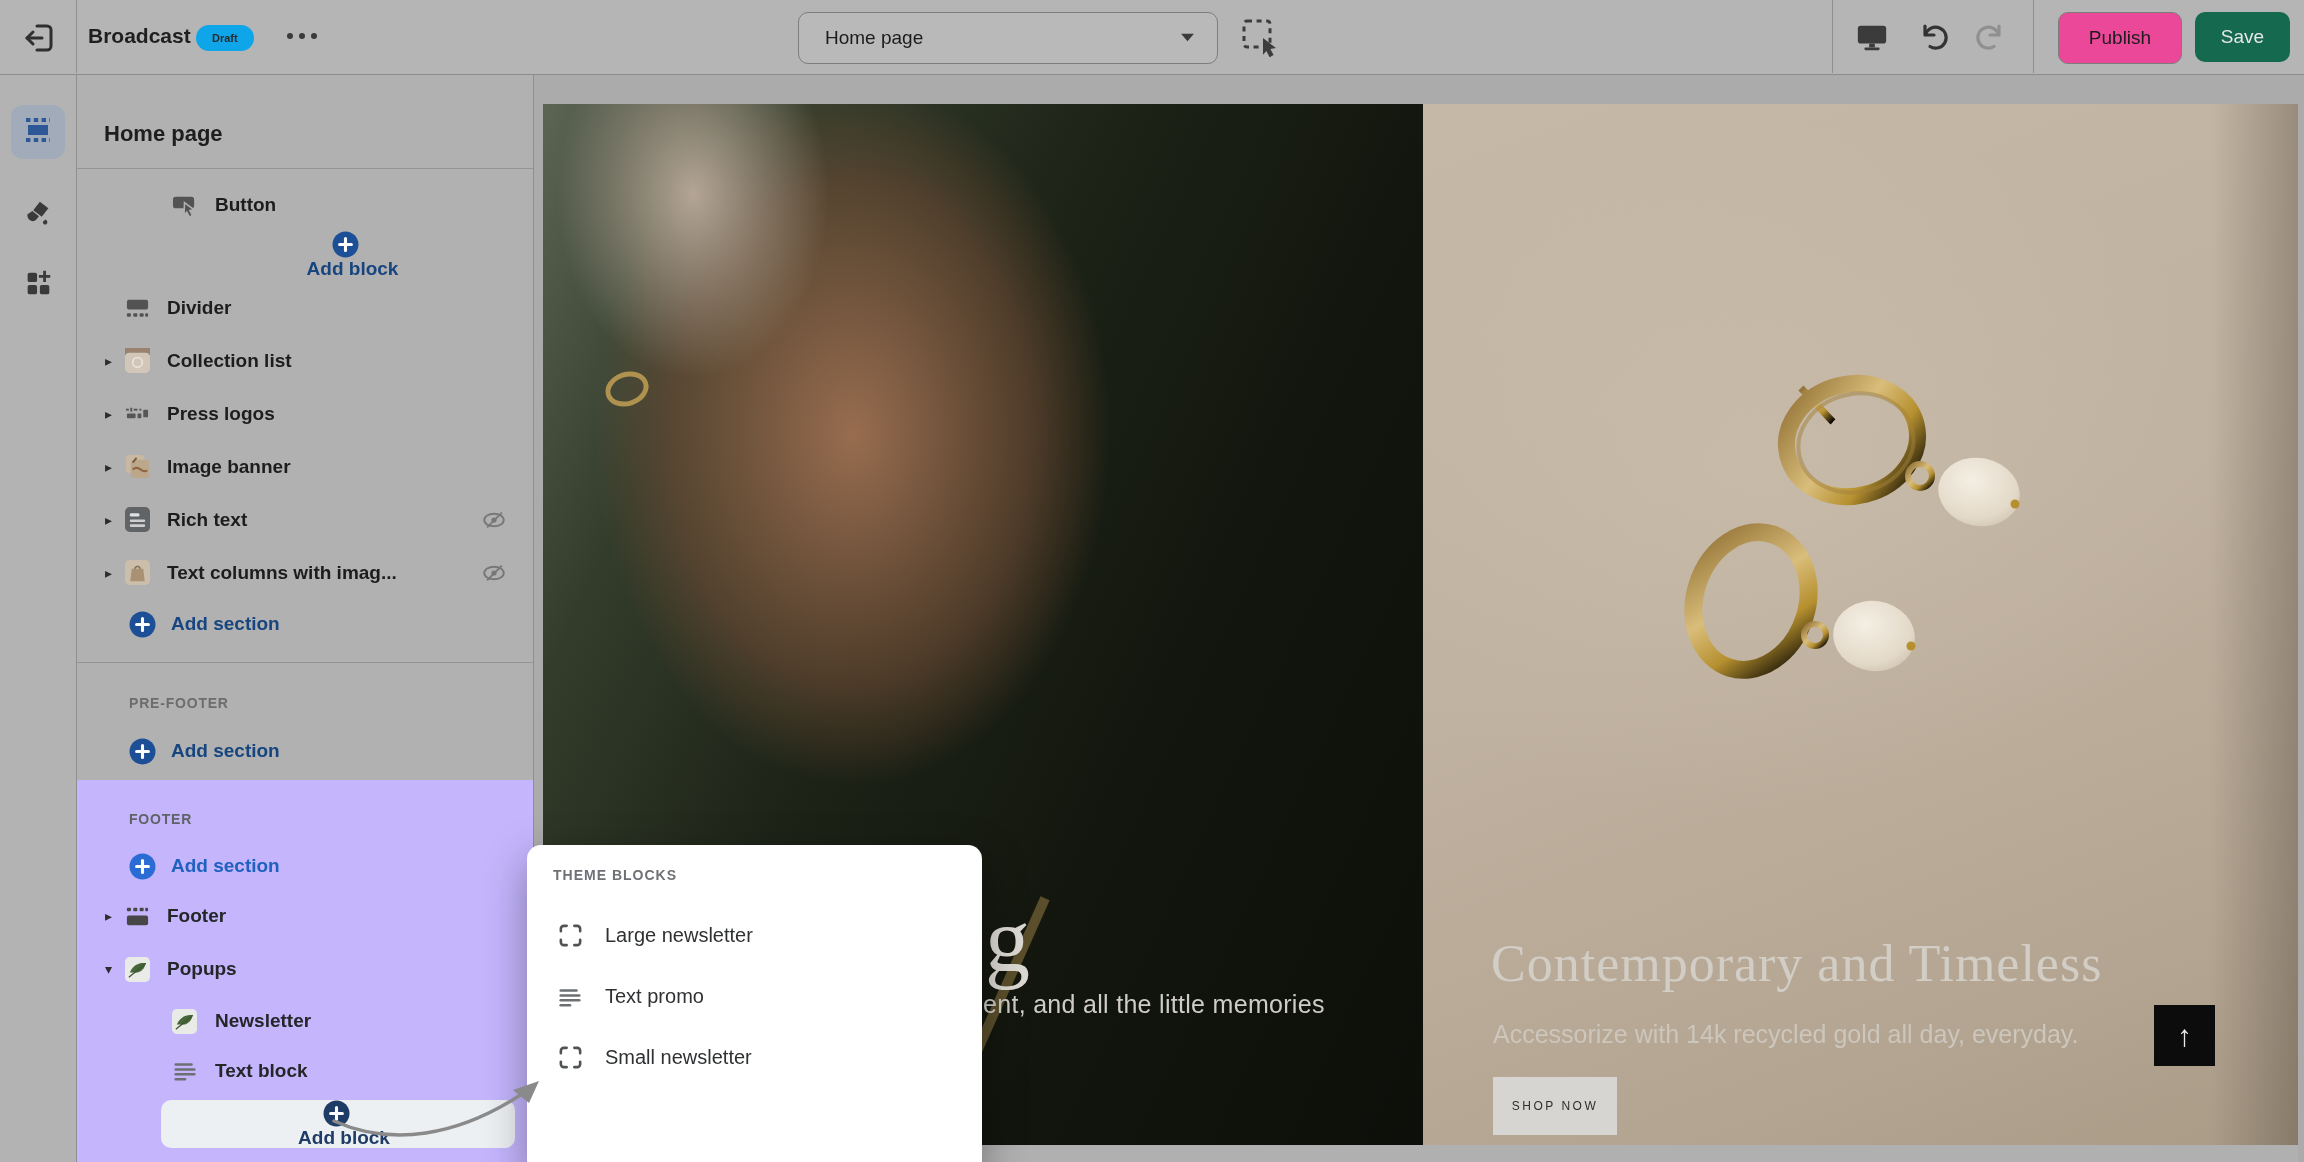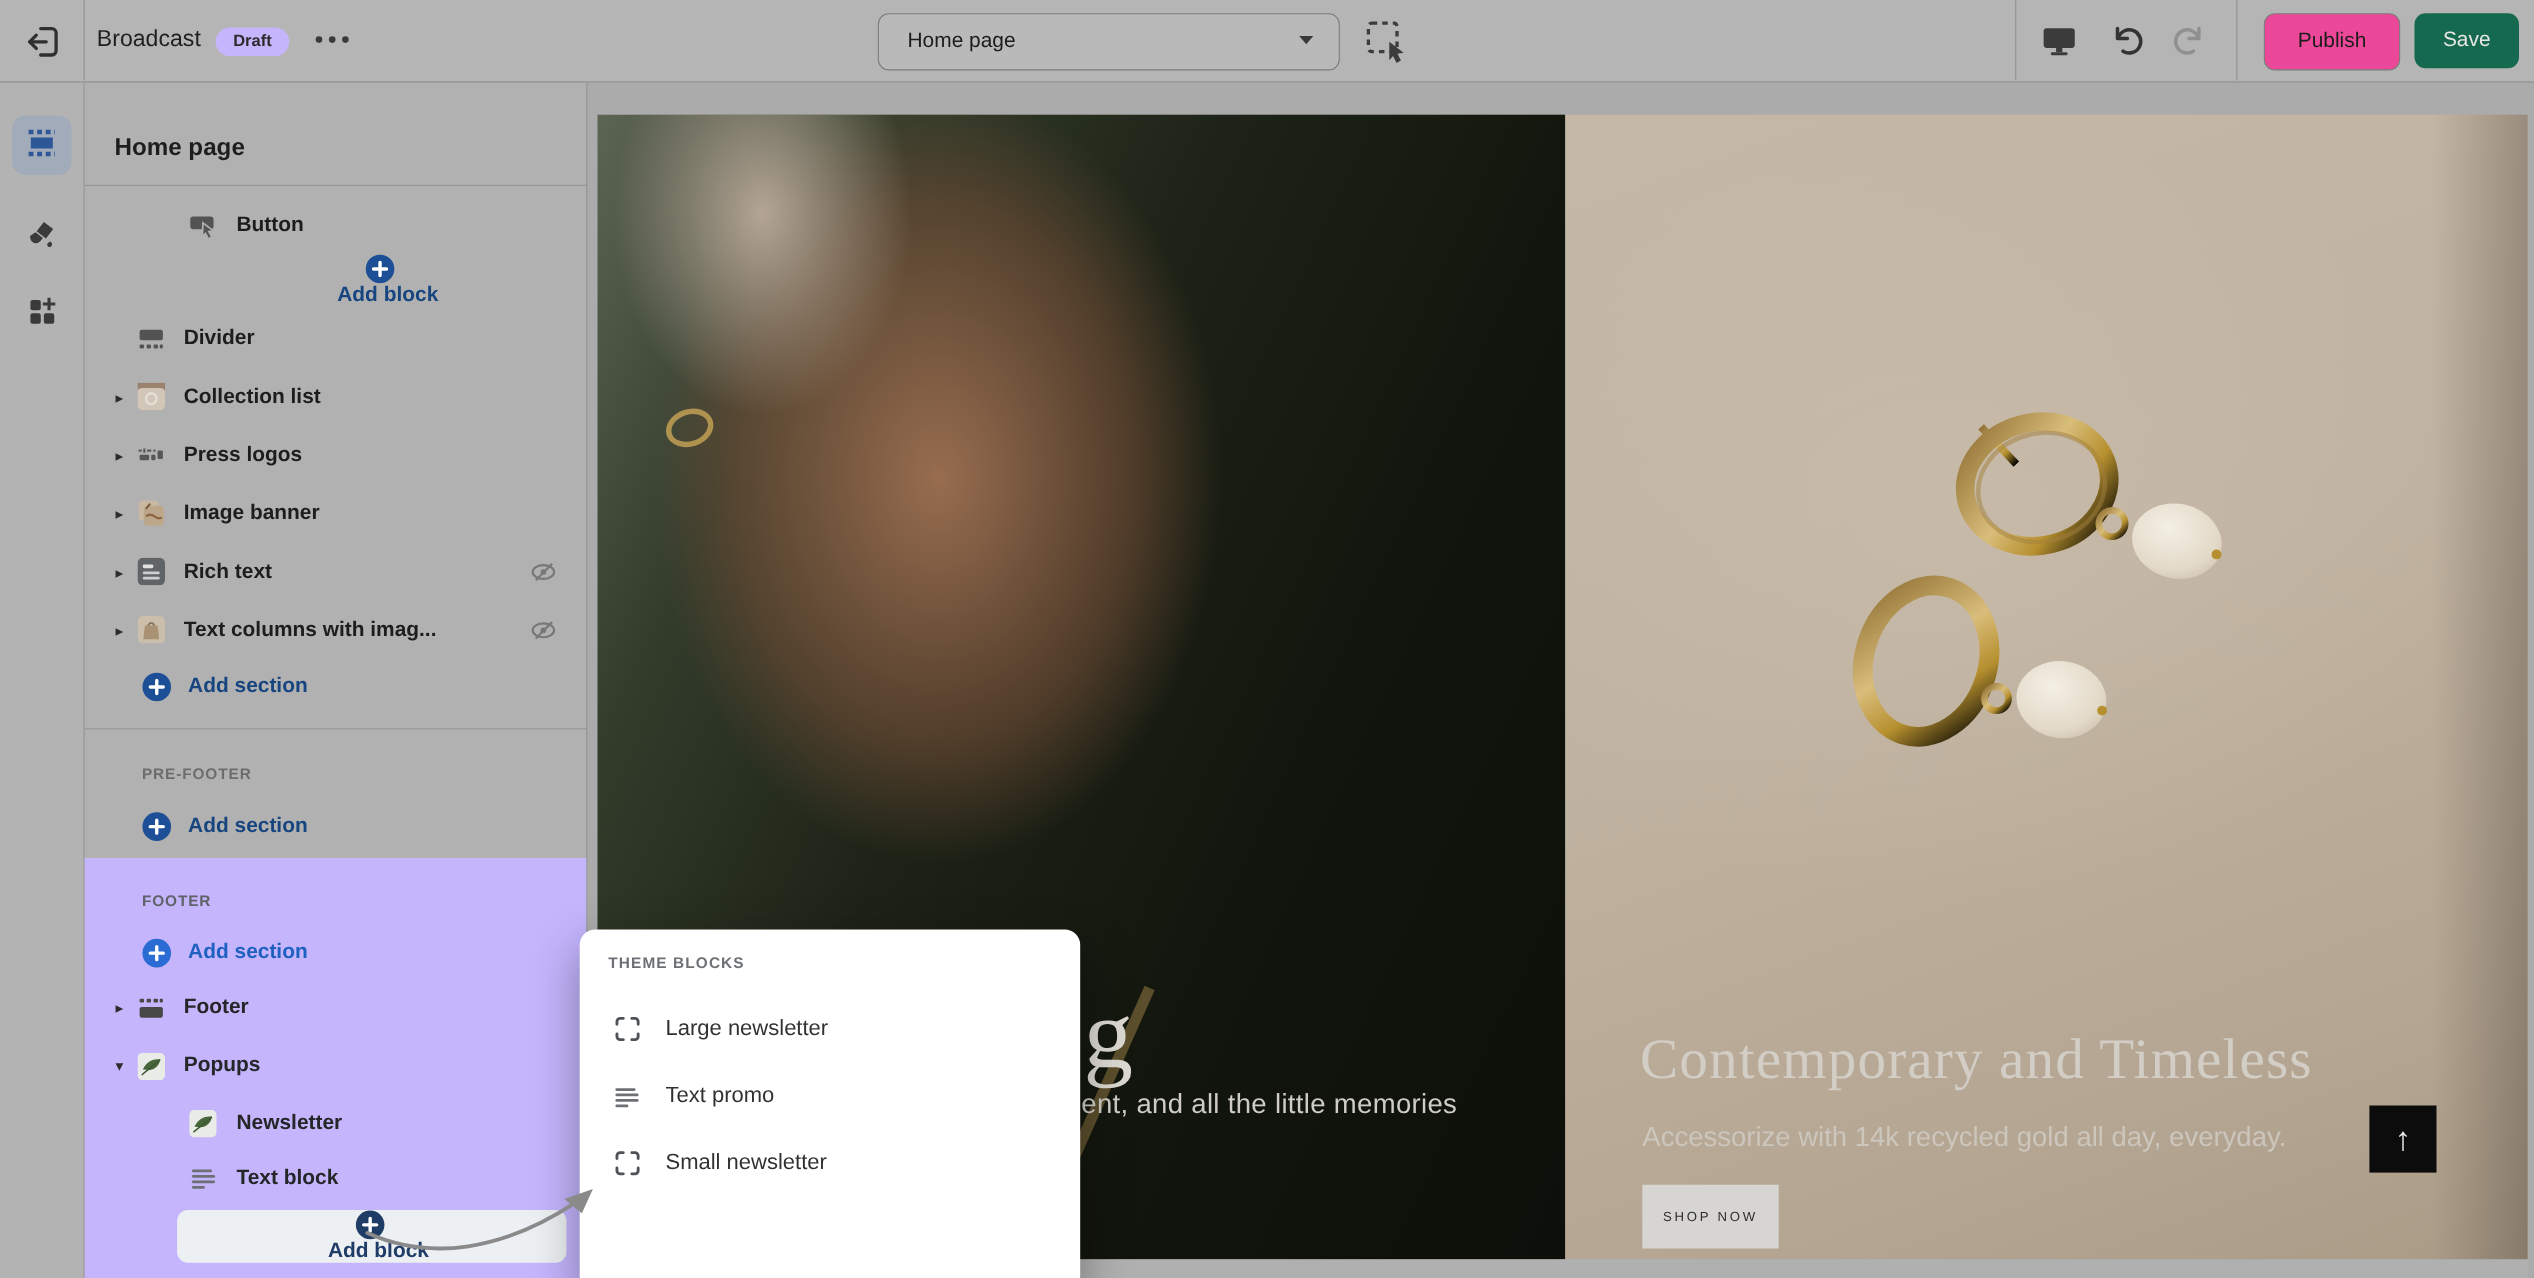--- a/index.html
+++ b/index.html
@@ -5,23 +5,23 @@
   html,body{margin:0;padding:0;}
   body{width:2304px;height:1162px;overflow:hidden;background:#a9a9a9;
        font-family:"Liberation Sans",sans-serif;-webkit-font-smoothing:antialiased;}
   .app{position:relative;width:2304px;height:1162px;}
 
   
   .topbar{position:absolute;left:0;top:0;width:2304px;height:74px;background:#b5b5b5;
           border-bottom:1px solid #8c8c8c;z-index:5;}
   .tb-div{position:absolute;top:0;width:1px;height:73px;background:#8f8f8f;}
   .exit-btn{position:absolute;left:21px;top:20px;width:36px;height:36px;cursor:pointer;}
-  .tb-title{position:absolute;left:88px;top:24px;font-size:21px;font-weight:400;color:#1f1f1f;}
+  .tb-title{position:absolute;left:88px;top:24px;font-size:21px;font-weight:700;color:#1f1f1f;}
   .tb-badge{position:absolute;left:196px;top:25px;height:26px;padding:0 16px;border-radius:14px;
-            background:#c4b5fd;color:#2b2b2b;font-size:15px;font-weight:600;line-height:26px;}
+            background:#0ea5e9;color:#2b2b2b;font-size:11px;font-weight:600;line-height:26px;}
   .tb-dots{position:absolute;left:287px;top:33px;display:flex;gap:6px;cursor:pointer;}
   .tb-dots i{width:6px;height:6px;border-radius:50%;background:#3a3a3a;}
   .page-select{position:absolute;left:798px;top:12px;width:418px;height:50px;border:1.5px solid #7d7d7d;
                border-radius:10px;background:#b9b9b9;display:flex;align-items:center;cursor:pointer;}
   .page-select .lbl{margin-left:26px;font-size:19px;color:#1c1c1c;}
   .page-select .chev{margin-left:auto;margin-right:22px;}
   .marquee{position:absolute;left:1240px;top:17px;width:42px;height:42px;cursor:pointer;}
   .mon{position:absolute;left:1855px;top:20px;width:34px;height:34px;cursor:pointer;}
   .undo{position:absolute;left:1916px;top:20px;width:34px;height:34px;cursor:pointer;}
   .redo{position:absolute;left:1974px;top:20px;width:34px;height:34px;cursor:pointer;}

